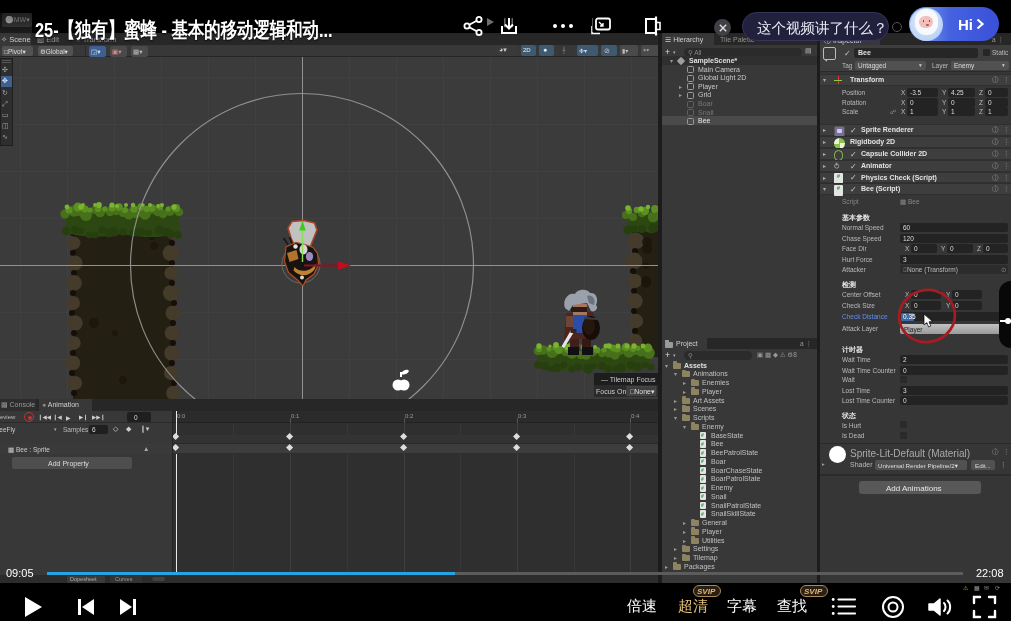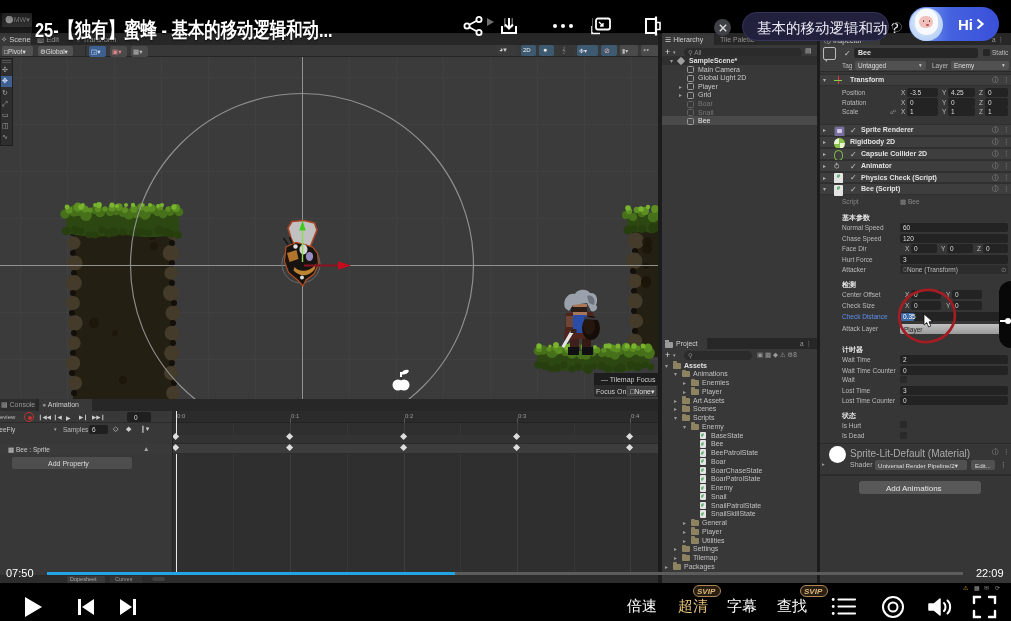--- a/index.html
+++ b/index.html
@@ -813,37 +813,37 @@
 <path d="M196 5 L186 5 L186 19 L196 19" stroke-width="2"></path>
 <path d="M196 8.5 L200 8.5 L200 15.5 L196 15.5" stroke-width="1.6"></path>
 <path d="M196 2.5 L196 21.5" stroke-width="2.2"></path>
 </svg>
 <div class="abs" style="left:592px;top:18px;width:1px;height:14px;background:#555;"></div>
 <div class="abs" style="left:714px;top:19px;width:17px;height:17px;border-radius:50%;background:#3f3f46;"></div>
 <svg class="abs" style="left:718.5px;top:23.5px;" width="8" height="8" viewBox="0 0 8 8" stroke="#ddd" stroke-width="1.4">
       <path d="M0.8 0.8 L7.2 7.2 M7.2 0.8 L0.8 7.2"></path>
     </svg>
 <div class="abs" style="left:742px;top:12px;width:147px;height:29px;border-radius:15px;background:#21213d;border:1px solid #35355c;"></div>
-<div class="t" style="left:757px;top:19px;font-size:14.5px;color:#eceaf5;font-weight:normal;">基本的移动逻辑和动？</div>
+<div class="t" style="left:757px;top:19px;font-size:14.5px;color:#eceaf5;font-weight:normal;">这个视频讲了什么？</div>
 <div class="abs" style="left:892px;top:22px;width:10px;height:10px;border-radius:50%;border:1.2px solid #555;"></div>
 <div class="abs" style="left:909px;top:7px;width:90px;height:34px;border-radius:17px;background:linear-gradient(90deg,#8fb3f5,#4562e0 45%,#3a50d8);"></div>
 <div class="abs" style="left:910px;top:7.5px;width:33px;height:33px;border-radius:50%;background:radial-gradient(circle at 45% 40%,#e8f1ff,#a8c6f2);"></div>
 <div class="abs" style="left:915px;top:9px;width:23px;height:26px;border-radius:11px;background:#f7f9fc;"></div>
 <div class="abs" style="left:919px;top:16px;width:14px;height:12px;border-radius:7px;background:#f2c0ba;"></div>
 <div class="abs" style="left:922.5px;top:20px;width:1.8px;height:2.2px;border-radius:50%;background:#444;"></div>
 <div class="abs" style="left:928.5px;top:20px;width:1.8px;height:2.2px;border-radius:50%;background:#444;"></div>
 <div class="abs" style="left:925.5px;top:24px;width:3px;height:1.5px;border-radius:1px;background:#b2574f;"></div>
 <div class="t" style="left:958px;top:16px;font-size:15px;color:#fff;font-weight:bold;">Hi</div>
 <svg class="abs" style="left:975px;top:18px;" width="10" height="12" viewBox="0 0 10 12" stroke="#fff" stroke-width="2.2" fill="none">
       <path d="M2.5 1.5 L7.5 6 L2.5 10.5"></path>
     </svg>
 <div class="abs" style="left:47px;top:572px;width:916px;height:3px;background:#5c5c5c;"></div>
 <div class="abs" style="left:47px;top:572px;width:408px;height:3px;background:#24a5e3;"></div>
-<div class="t" style="left:6px;top:567px;font-size:11px;color:#fff;font-weight:normal;">07:50</div>
-<div class="t" style="left:976px;top:567px;font-size:11px;color:#fff;font-weight:normal;">22:09</div>
+<div class="t" style="left:6px;top:567px;font-size:11px;color:#fff;font-weight:normal;">09:05</div>
+<div class="t" style="left:976px;top:567px;font-size:11px;color:#fff;font-weight:normal;">22:08</div>
 <div class="abs" style="left:0;top:583px;width:1011px;height:38px;background:#000;"></div>
 <svg class="abs" style="left:22px;top:595px;" width="22" height="24" viewBox="0 0 22 24">
       <path d="M3 2 L20 12 L3 22 Z" fill="#fff"></path>
     </svg>
 <svg class="abs" style="left:77px;top:598px;" width="18" height="18" viewBox="0 0 18 18" fill="#fff">
       <rect x="1" y="1" width="3" height="16"></rect>
       <path d="M17 1 L5 9 L17 17 Z"></path>
     </svg>
 <svg class="abs" style="left:119px;top:598px;" width="18" height="18" viewBox="0 0 18 18" fill="#fff">
       <rect x="14" y="1" width="3" height="16"></rect>

